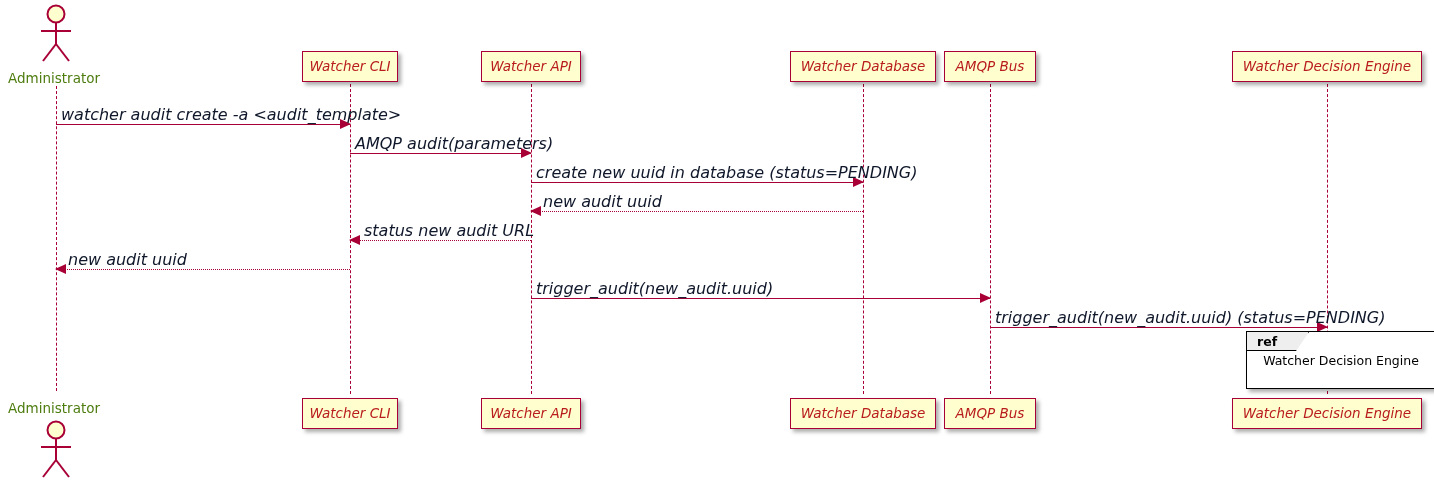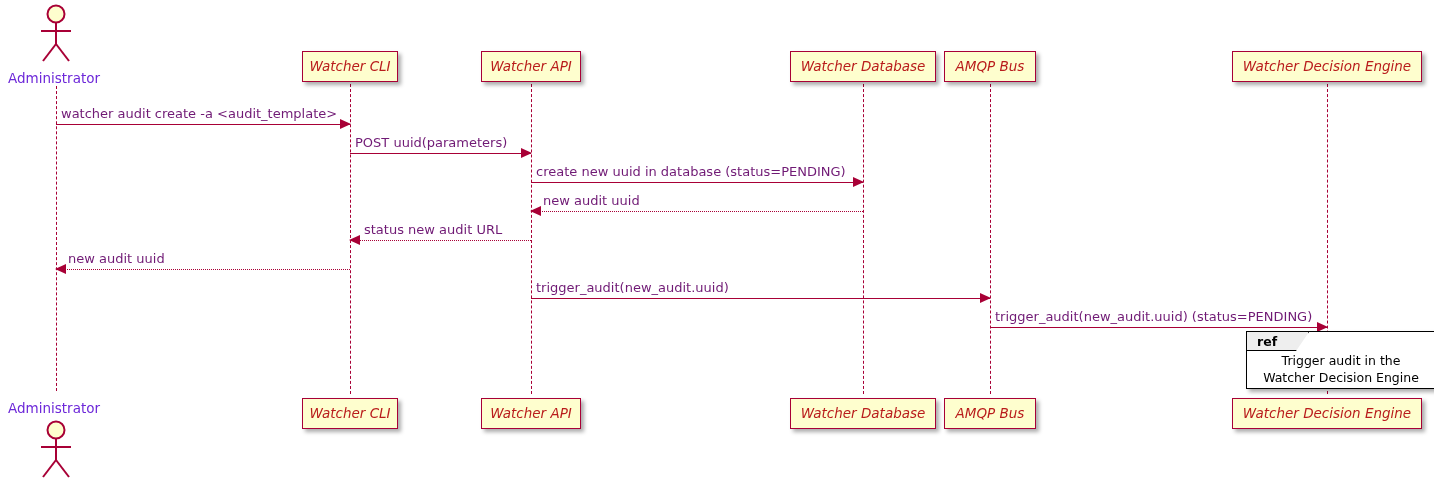--- a/index.html
+++ b/index.html
@@ -42,21 +42,21 @@
     z-index: 1;
   }
   
   .actor {
     position: absolute;
     z-index: 6;
   }
   .actor-label {
     position: absolute;
     font-size: 13.5px;
-    color: #6d28d9;
+    color: #4d7c0f;
     white-space: nowrap;
     z-index: 6;
   }
   
   .msg {
     position: absolute;
     height: 0;
     z-index: 4;
   }
   .msg-line {
@@ -84,24 +84,25 @@
   }
   .msg-arrow.left {
     left: -1px;
     border-top: 5px solid transparent;
     border-bottom: 5px solid transparent;
     border-right: 11px solid #A80036;
   }
   .msg-label {
     position: absolute;
     top: -17px;
-    font-size: 13px;
-    color: #701a75;
+    font-size: 16px;
+    color: #0f172a;
     white-space: nowrap;
     line-height: 1;
+    font-style: italic;
   }
   .msg-label.align-left { left: 5px; }
   
   .ref-frag {
     position: absolute;
     box-sizing: border-box;
     background: #FFFFFF;
     border: 1.5px solid #000000;
     box-shadow: 3px 3px 4px rgba(0,0,0,0.33);
     z-index: 8;
@@ -183,21 +184,21 @@
 
   <div class="msg" style="left:56px; top:124px; width:294px;">
     <div class="msg-line"></div>
     <div class="msg-arrow right"></div>
     <div class="msg-label align-left">watcher audit create -a &lt;audit_template&gt;</div>
   </div>
 
   <div class="msg" style="left:350px; top:153px; width:181px;">
     <div class="msg-line"></div>
     <div class="msg-arrow right"></div>
-    <div class="msg-label align-left">POST uuid(parameters)</div>
+    <div class="msg-label align-left">AMQP audit(parameters)</div>
   </div>
 
   <div class="msg" style="left:531px; top:182px; width:332px;">
     <div class="msg-line"></div>
     <div class="msg-arrow right"></div>
     <div class="msg-label align-left">create new uuid in database (status=PENDING)</div>
   </div>
 
   <div class="msg" style="left:531px; top:211px; width:332px;">
     <div class="msg-line dotted"></div>
@@ -225,18 +226,17 @@
 
   <div class="msg" style="left:990px; top:327px; width:337px;">
     <div class="msg-line"></div>
     <div class="msg-arrow right"></div>
     <div class="msg-label align-left">trigger_audit(new_audit.uuid) (status=PENDING)</div>
   </div>
 
   <div class="ref-frag" style="left:1230px; top:331px; width:190px; height:58px;margin-left:16px;">
     <div class="ref-tab" style="width:62px;">ref</div>
     <div class="ref-body">
-      <div>Trigger audit in the</div>
       <div>Watcher Decision Engine</div>
     </div>
   </div>
 
 </div>
 
 </body></html>

